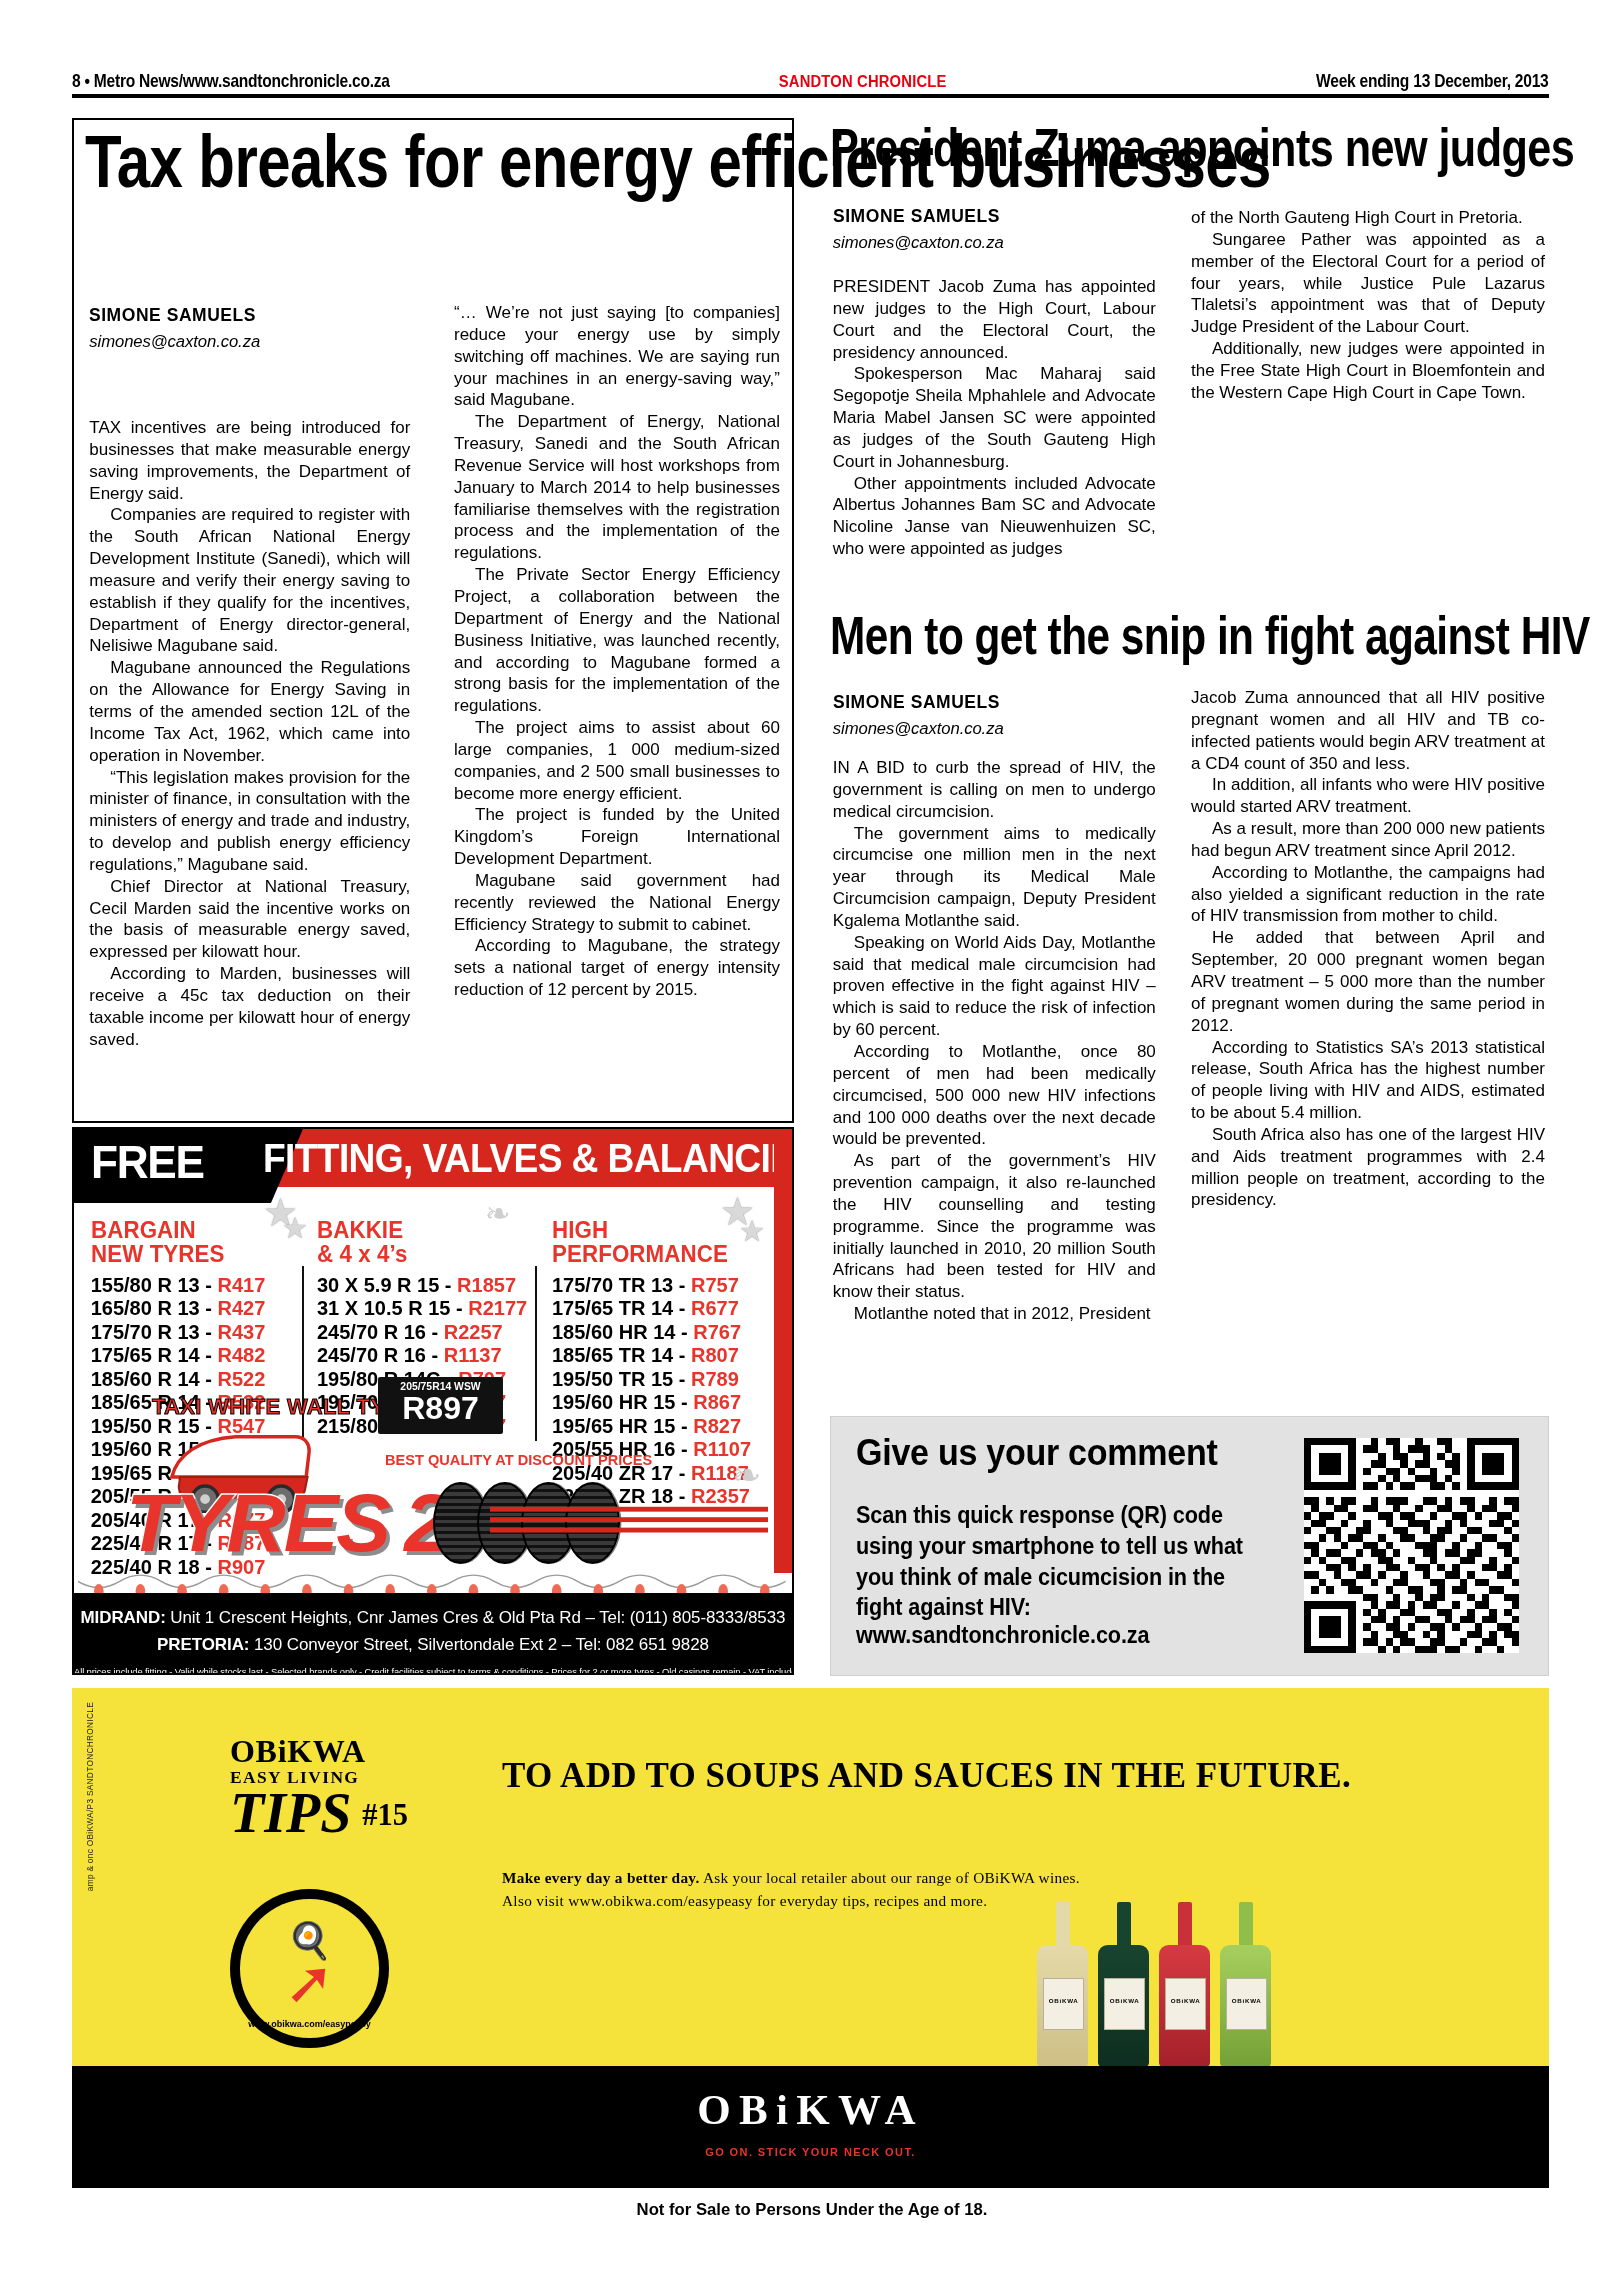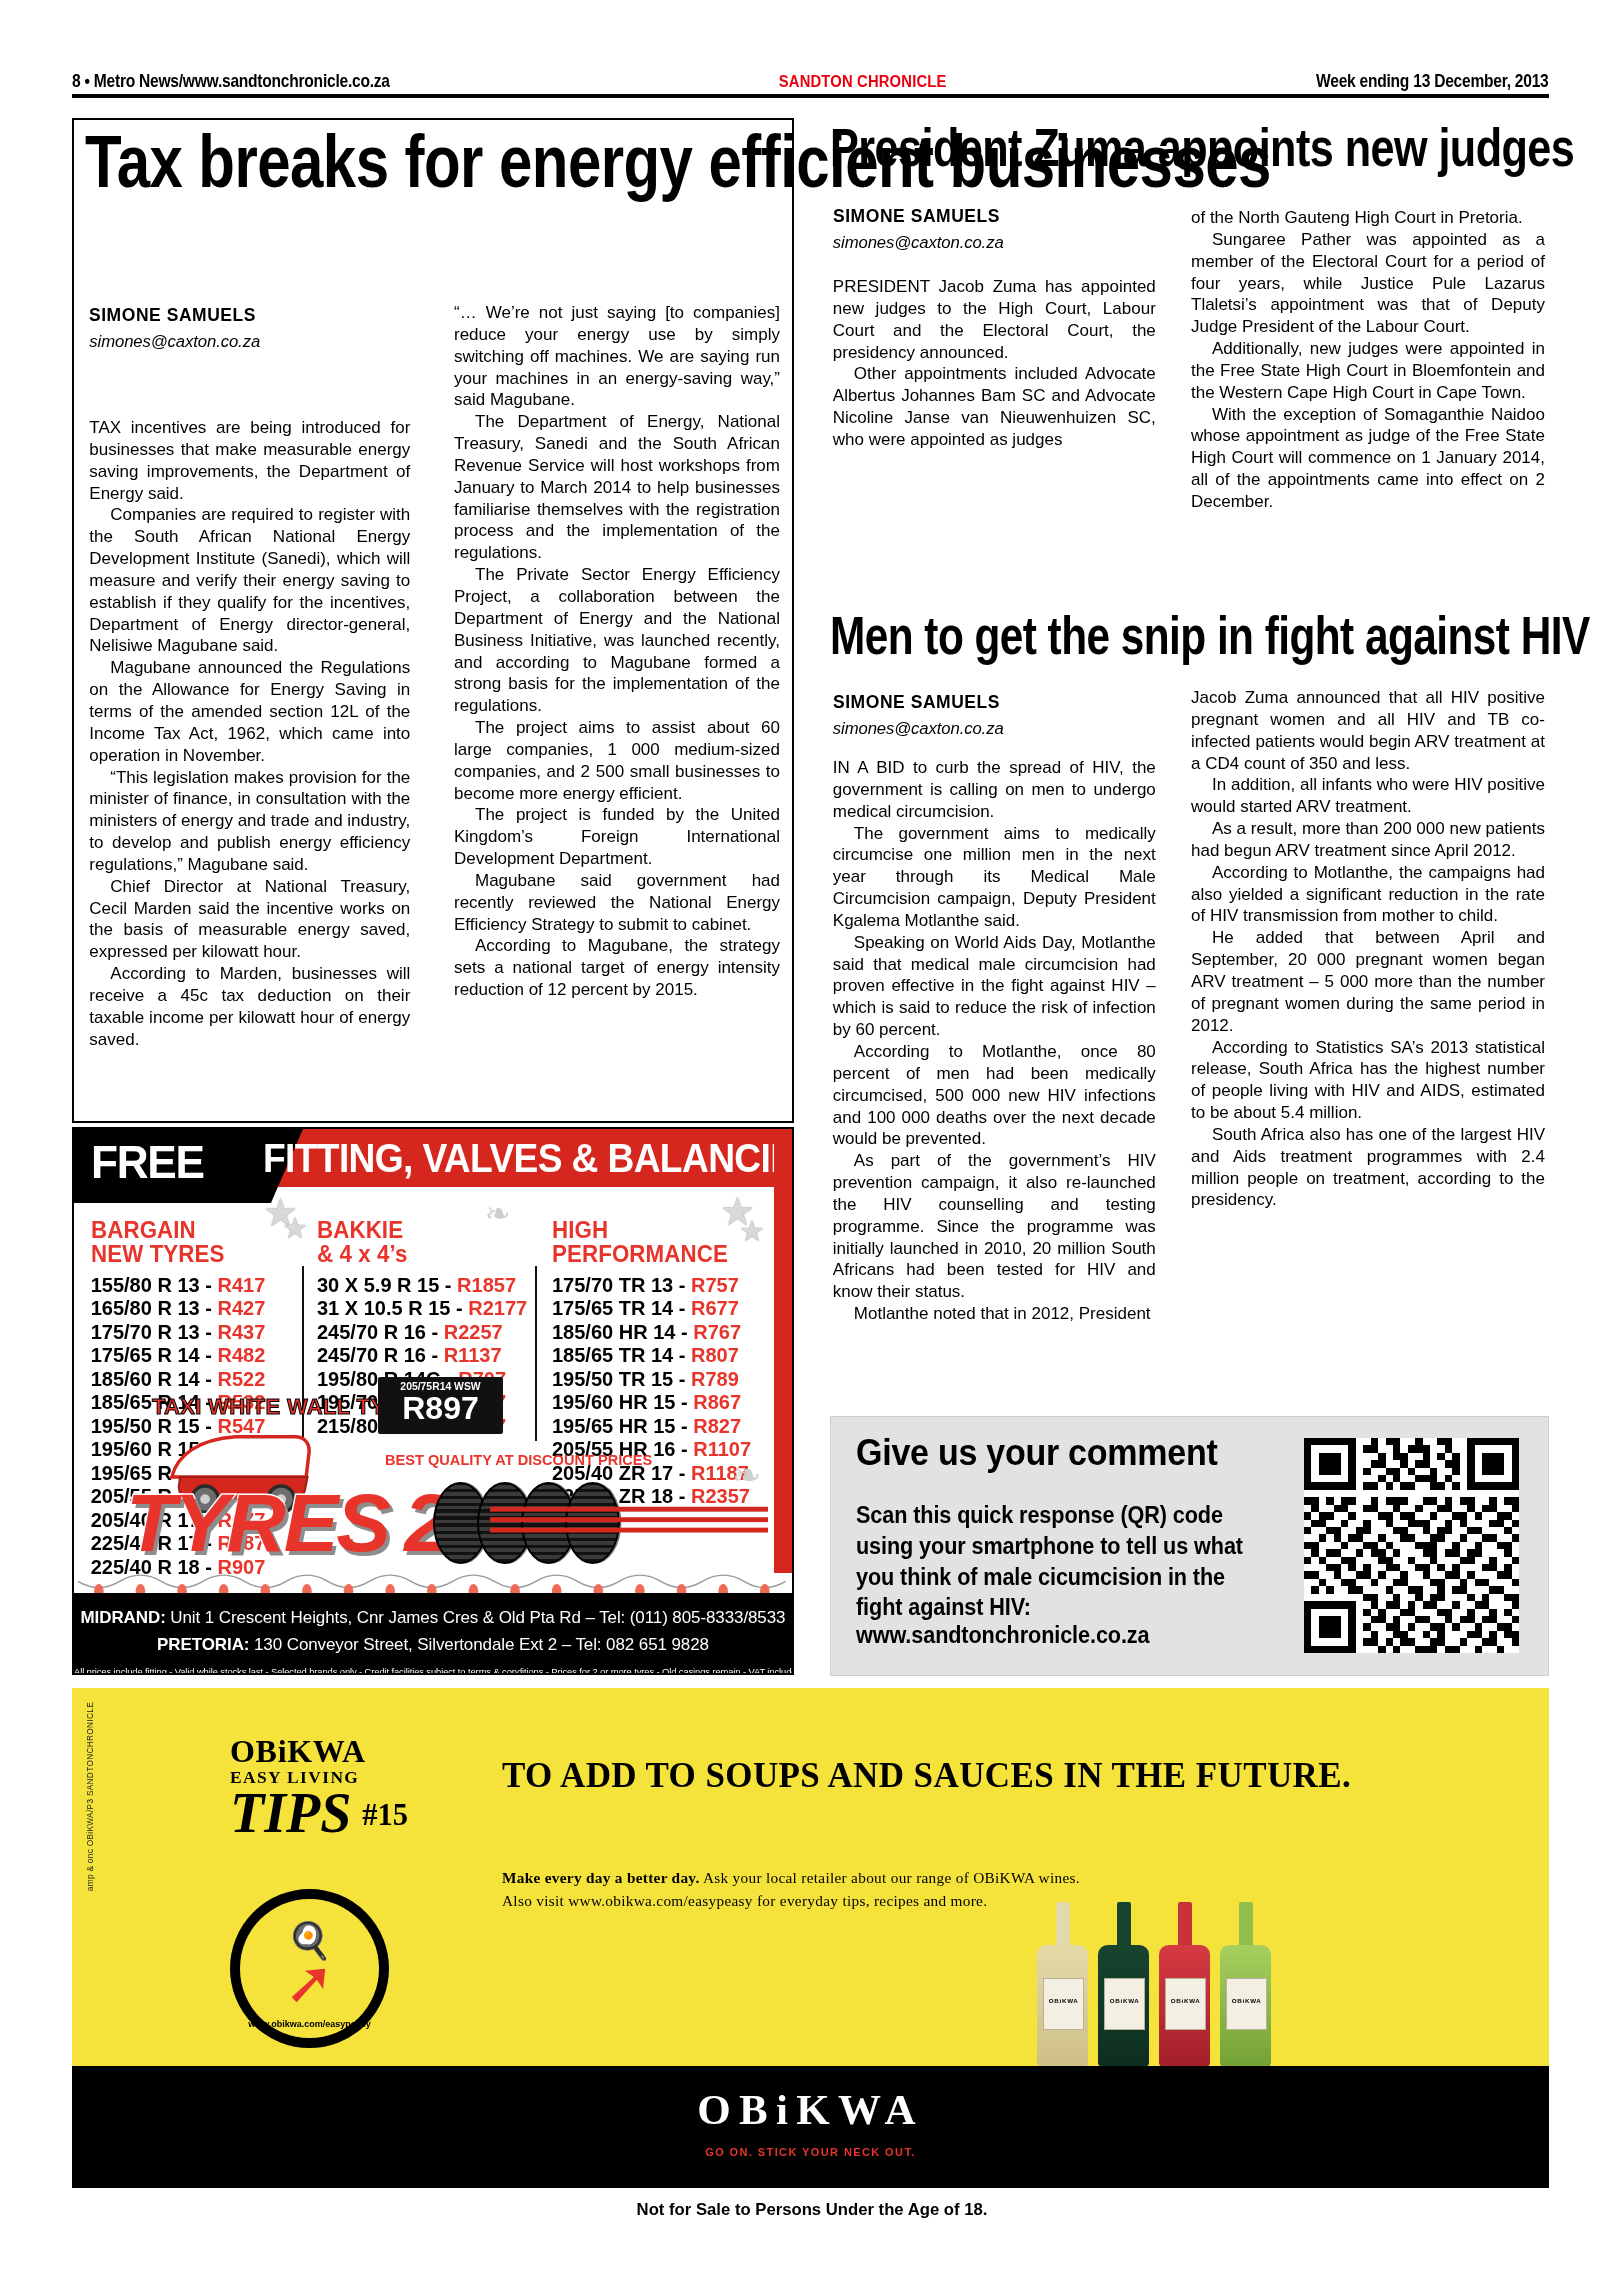--- a/index.html
+++ b/index.html
@@ -183,28 +183,28 @@
   <div style="position:absolute;left:830px;top:122px;width:719px;height:479px;">
     <div class="headline" style="position:absolute;left:0;top:0;width:895px;font-size:54px;">President Zuma appoints new judges</div>
 
     <div style="position:absolute;left:2.8px;top:83px;width:319px;">
       <div class="byline">SIMONE SAMUELS</div>
       <div class="byline-mail">simones@caxton.co.za</div>
     </div>
 
     <div class="col" style="position:absolute;left:2.8px;top:154px;width:323px;">
       <p class="first">PRESIDENT Jacob Zuma has appointed new judges to the High Court, Labour Court and the Electoral Court, the presidency announced.</p>
+      <p>Spokesperson Mac Maharaj said Segopotje Sheila Mphahlele and Advocate Maria Mabel Jansen SC were appointed as judges of the South Gauteng High Court in Johannesburg.</p>
       <p>Other appointments included Advocate Albertus Johannes Bam SC and Advocate Nicoline Janse van Nieuwenhuizen SC, who were appointed as judges</p>
     </div>
 
     <div class="col" style="position:absolute;left:361px;top:85px;width:354px;">
       <p class="first">of the North Gauteng High Court in Pretoria.</p>
       <p>Sungaree Pather was appointed as a member of the Electoral Court for a period of four years, while Justice Pule Lazarus Tlaletsi’s appointment was that of Deputy Judge President of the Labour Court.</p>
       <p>Additionally, new judges were appointed in the Free State High Court in Bloemfontein and the Western Cape High Court in Cape Town.</p>
-      <p>With the exception of Somaganthie Naidoo whose appointment as judge of the Free State High Court will commence on 1 January 2014, all of the appointments came into effect on 2 December.</p>
     </div>
   </div>
 
   <div style="position:absolute;left:830px;top:611px;width:719px;height:770px;">
     <div class="headline" style="position:absolute;left:0;top:0;width:923px;font-size:53px;">Men to get the snip in fight against HIV</div>
 
     <div style="position:absolute;left:2.8px;top:80px;width:319px;">
       <div class="byline">SIMONE SAMUELS</div>
       <div class="byline-mail">simones@caxton.co.za</div>
     </div>

